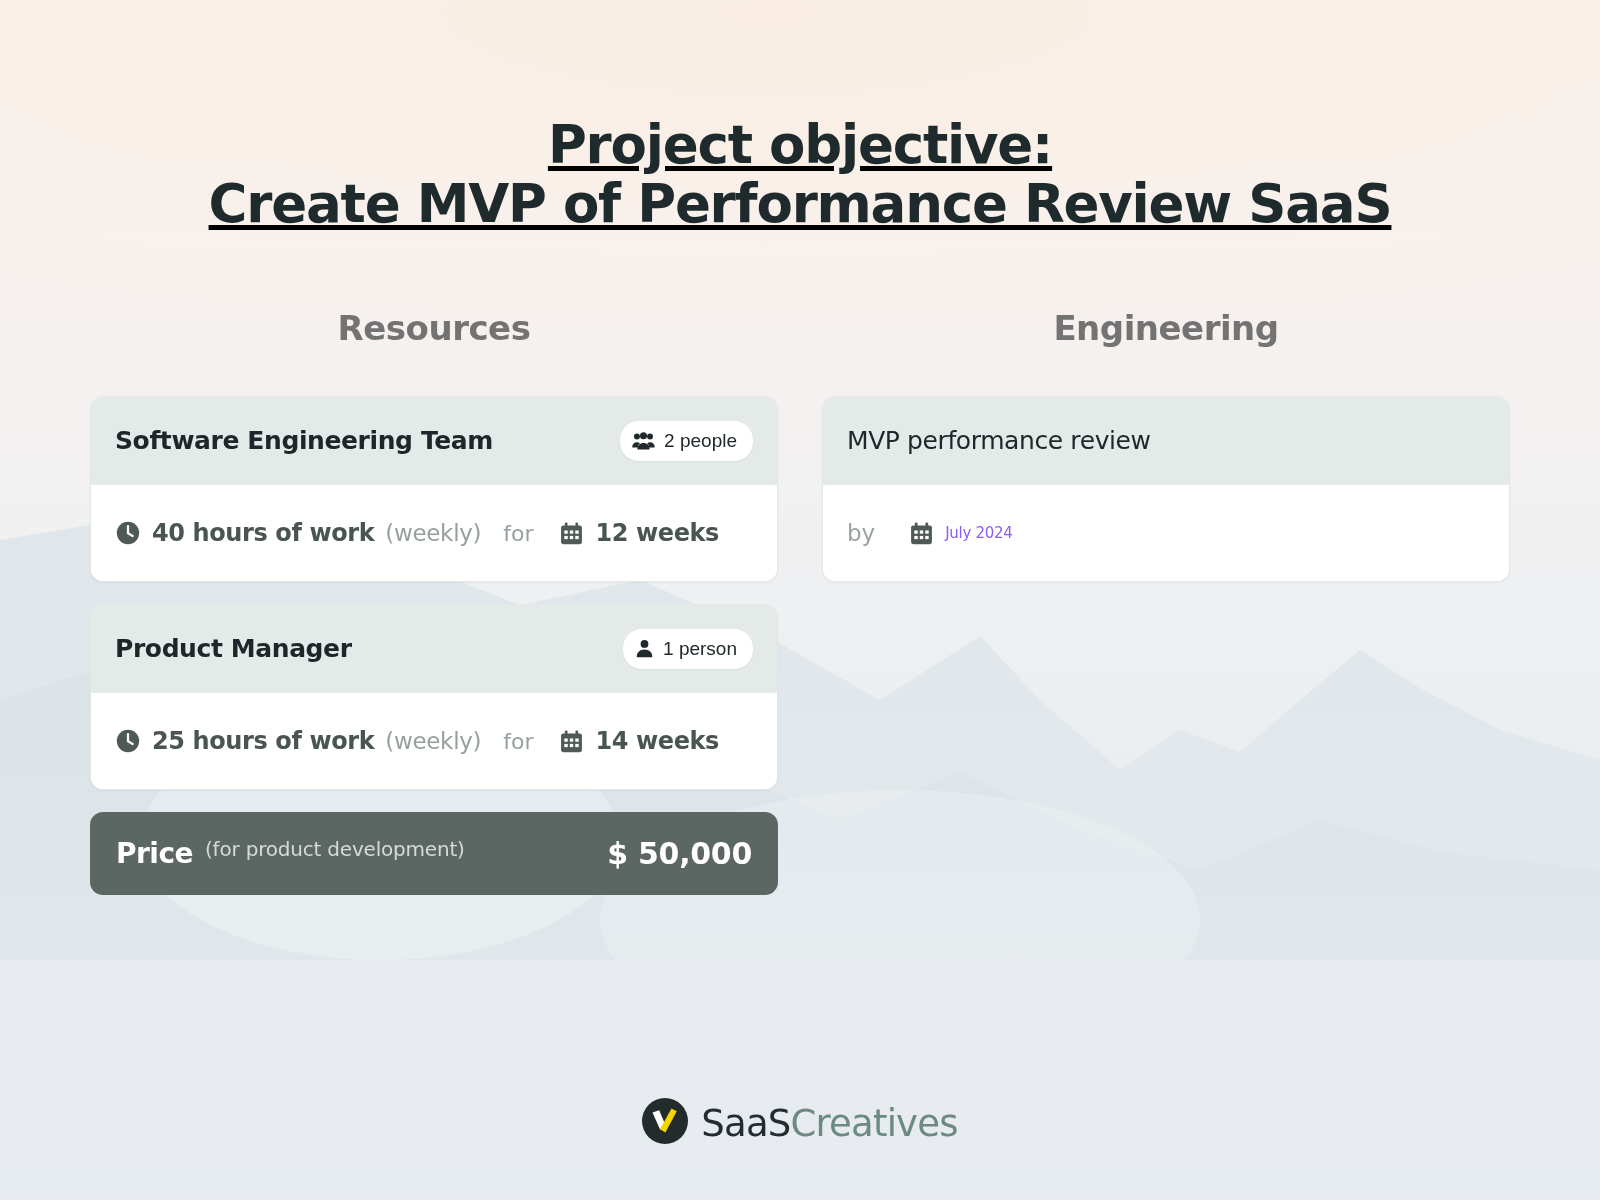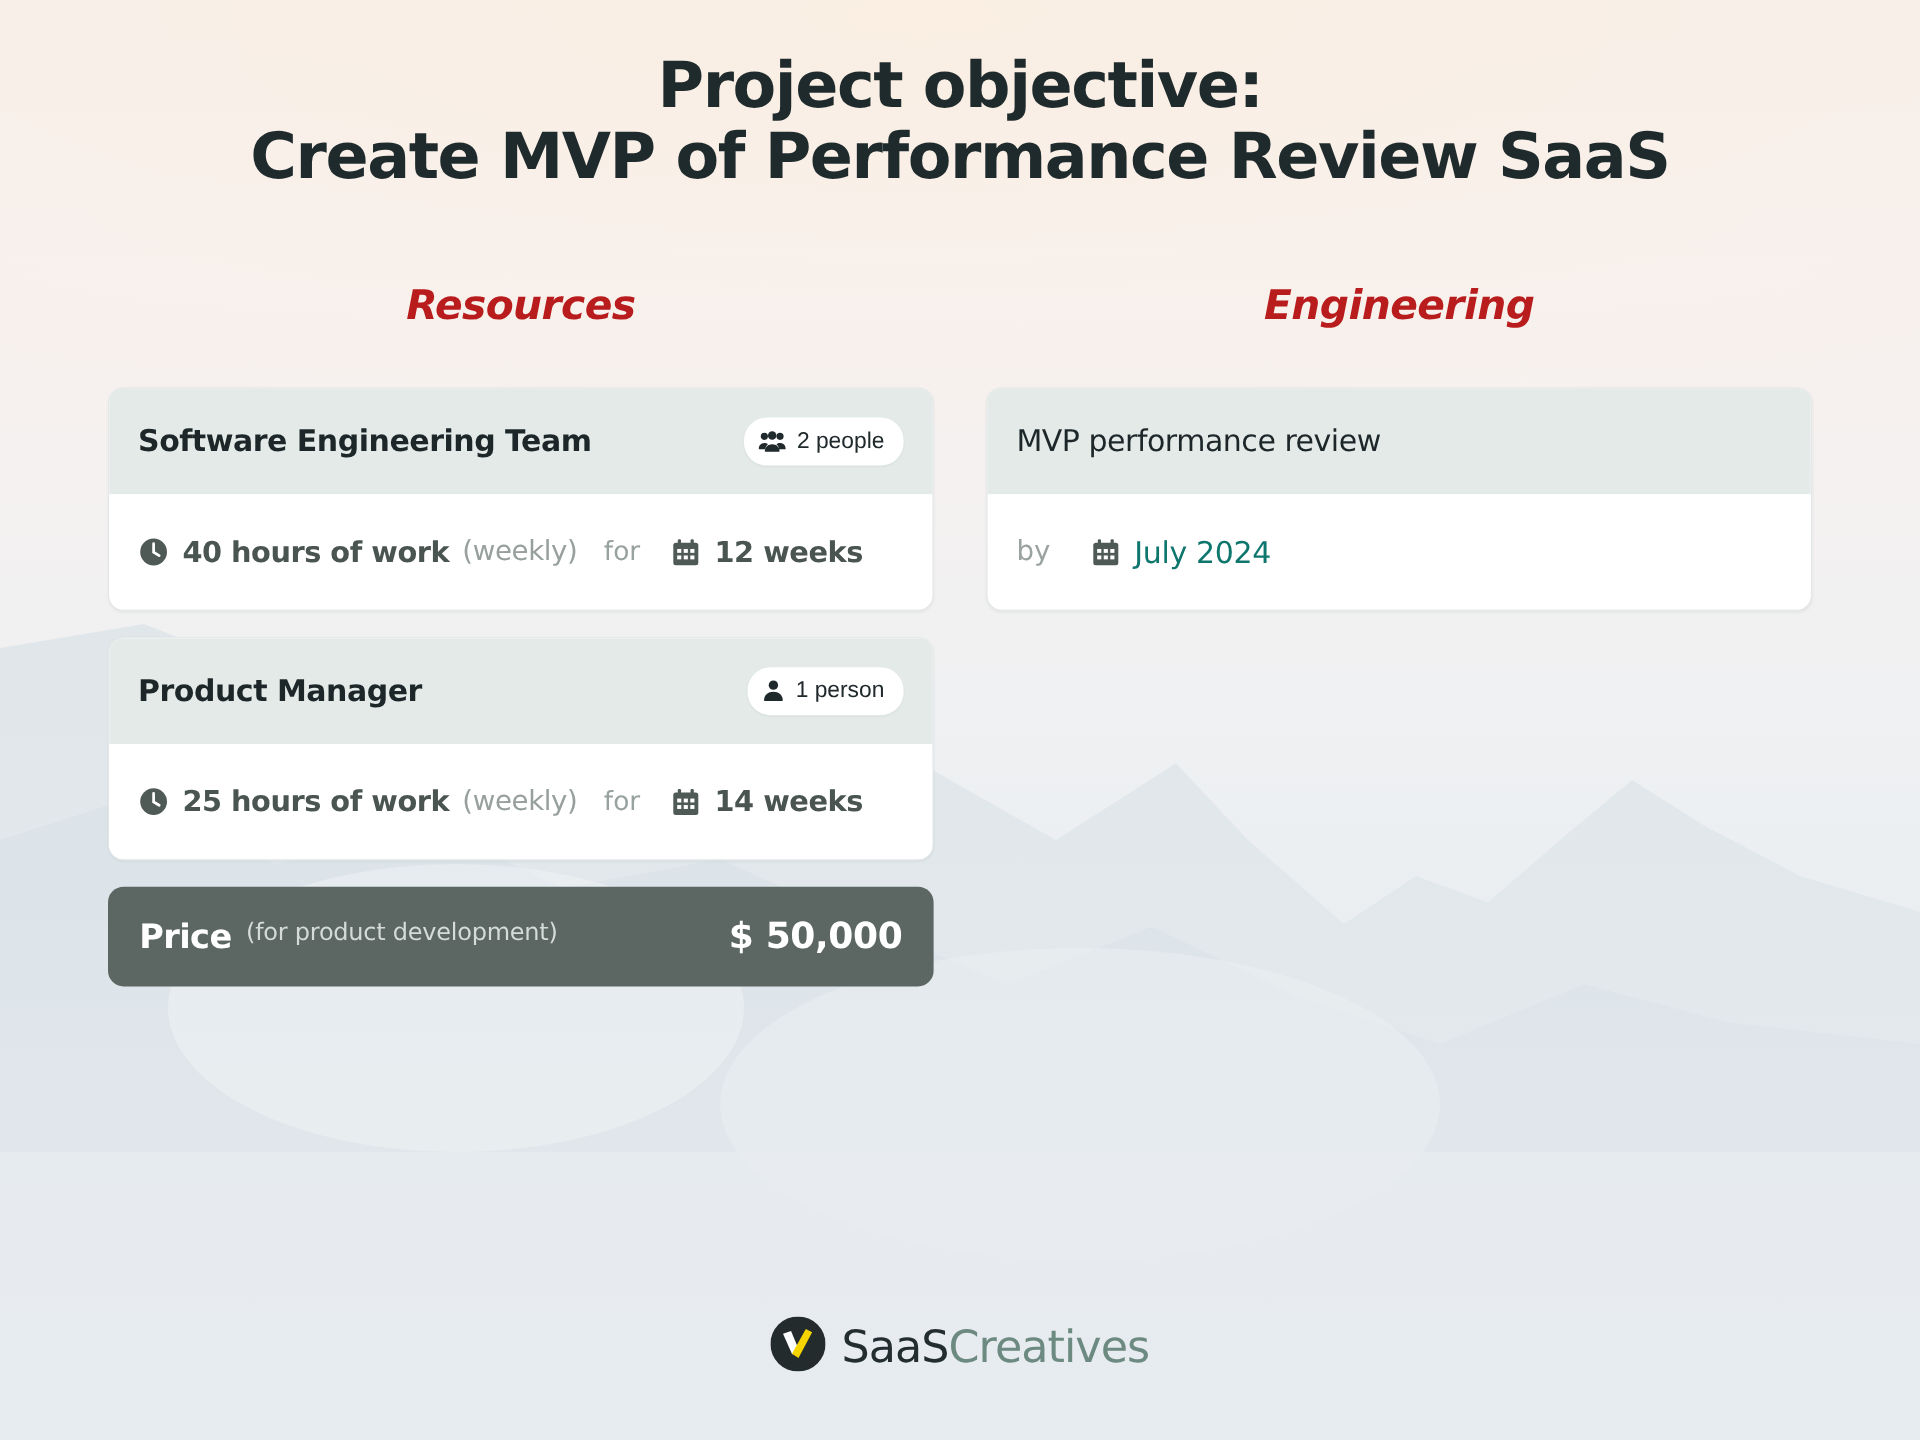--- a/index.html
+++ b/index.html
@@ -55,21 +55,22 @@
     position: relative;
     z-index: 2;
     width: 1600px;
     height: 1200px;
     padding: 0;
   }
 
   
   .title-block {
     text-align: center;
-    padding-top: 42px;
+    padding-top: 115px;
+    text-decoration: underline;
   }
   .title-line {
     font-family: "DejaVu Sans", sans-serif;
     font-weight: 700;
     color: #1f2a2c;
     letter-spacing: -1.2px;
     line-height: 1.12;
   }
   .title-line.l1 { font-size: 53px; }
   .title-line.l2 { font-size: 53px; }
@@ -81,24 +82,23 @@
     padding: 0 90px;
     gap: 44px;
     align-items: flex-start;
   }
   .col { flex: 1 1 0; min-width: 0; }
   .col-head {
     text-align: center;
     font-family: "DejaVu Sans", sans-serif;
     font-weight: 700;
     font-size: 34px;
-    color: #b91c1c;
+    color: #737373;
     letter-spacing: -0.5px;
     margin-bottom: 48px;
-    font-style: italic;
   }
 
   
   .card {
     background: #ffffff;
     border: 1px solid #e2e7e8;
     border-radius: 13px;
     overflow: hidden;
     box-shadow: 0 1px 2px rgba(40,55,60,0.05);
     margin-bottom: 22px;
@@ -154,22 +154,22 @@
   .metric-strong {
     font-family: "DejaVu Sans", sans-serif;
     font-weight: 700;
     font-size: 24px;
     color: #4a5552;
     letter-spacing: -0.4px;
   }
   .metric-medium {
     font-family: "DejaVu Sans", sans-serif;
     font-weight: 400;
-    font-size: 25px;
-    color: #0f766e;
+    font-size: 15px;
+    color: #8b5cf6;
     letter-spacing: -0.3px;
   }
   .metric-muted {
     font-family: "DejaVu Sans", sans-serif;
     font-weight: 400;
     font-size: 23px;
     color: #97a09e;
     letter-spacing: -0.3px;
   }
   .sep-for {

